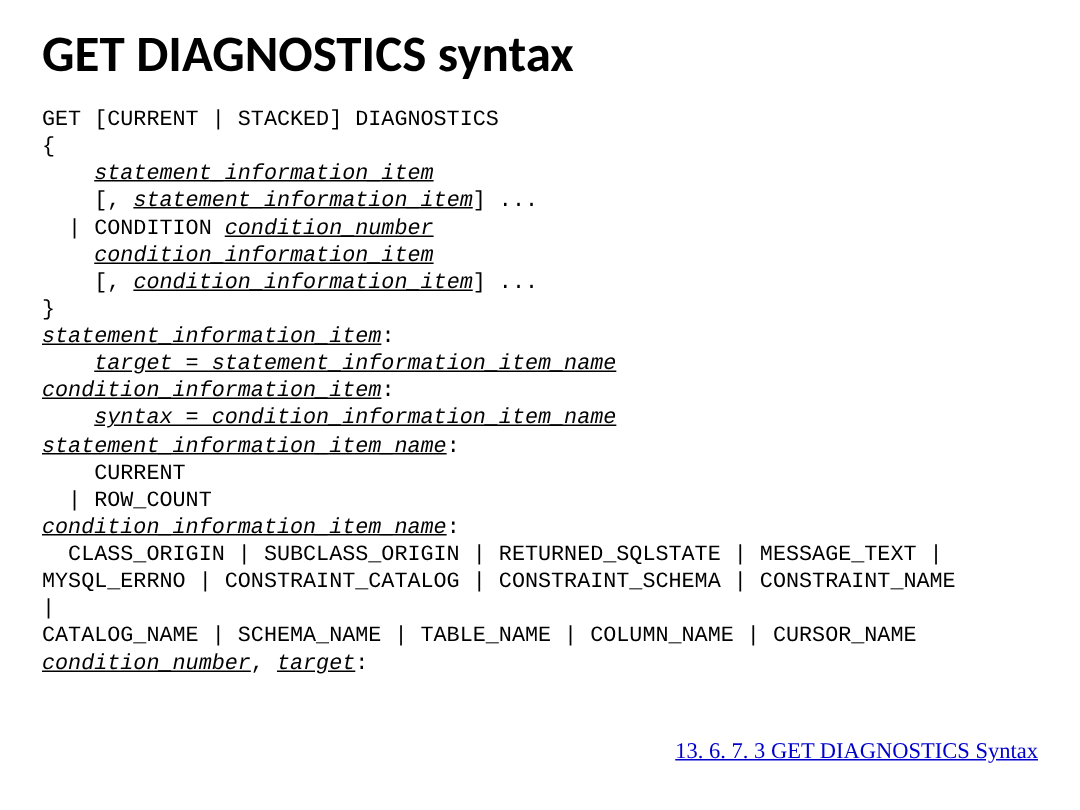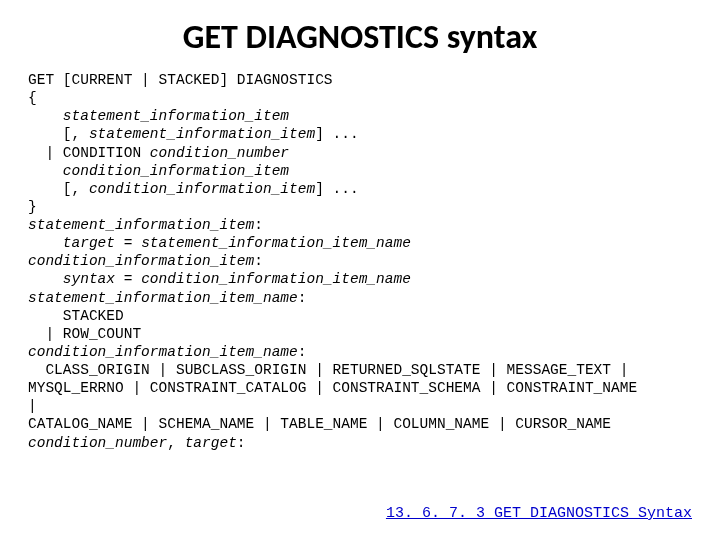--- a/index.html
+++ b/index.html
@@ -14,37 +14,37 @@
     width: 720px;
     height: 540px;
     position: relative;
     padding: 12px 28px 0 28px;
   }
   .title {
     font-family: Calibri, Arial, sans-serif;
     font-size: 34px;
     font-weight: bold;
     color: #000;
-    text-align: center;
+    text-align: left;
     margin-bottom: 14px;
     margin-top: 4px;
   }
   .code {
     font-family: "Courier New", Courier, monospace;
     font-size: 14.5px;
     line-height: 1.25;
     color: #000;
     white-space: pre;
   }
-  .code .i { font-style: italic; }
+  .code .i { font-style: italic; text-decoration: underline; }
   .footer-link {
     position: absolute;
     right: 28px;
-    bottom: 18px;
-    font-family: Liberation Mono, monospace;
+    bottom: 30px;
+    font-family: Liberation Serif, serif;
     font-size: 15px;
     color: #0000cc;
     text-decoration: underline;
   }
 </style>
 </head>
 <body>
 
 <div class="slide">
   <div class="title">GET DIAGNOSTICS syntax</div>
@@ -55,21 +55,21 @@
 <span>    [, </span><span class="i">statement_information_item</span><span>] ...</span>
 <span>  | CONDITION </span><span class="i">condition_number</span>
 <span>    </span><span class="i">condition_information_item</span>
 <span>    [, </span><span class="i">condition_information_item</span><span>] ...</span>
 <span>}</span>
 <span class="i">statement_information_item</span><span>:</span>
 <span>    </span><span class="i">target = statement_information_item_name</span>
 <span class="i">condition_information_item</span><span>:</span>
 <span>    </span><span class="i">syntax = condition_information_item_name</span>
 <span class="i">statement_information_item_name</span><span>:</span>
-<span>    STACKED</span>
+<span>    CURRENT</span>
 <span>  | ROW_COUNT</span>
 <span class="i">condition_information_item_name</span><span>:</span>
 <span>  CLASS_ORIGIN | SUBCLASS_ORIGIN | RETURNED_SQLSTATE | MESSAGE_TEXT |</span>
 <span>MYSQL_ERRNO | CONSTRAINT_CATALOG | CONSTRAINT_SCHEMA | CONSTRAINT_NAME</span>
 <span>|</span>
 <span>CATALOG_NAME | SCHEMA_NAME | TABLE_NAME | COLUMN_NAME | CURSOR_NAME</span>
 <span class="i">condition_number</span><span>, </span><span class="i">target</span><span>:</span></div>
 
   <a class="footer-link" href="#">13. 6. 7. 3 GET DIAGNOSTICS Syntax</a>
 </div>

